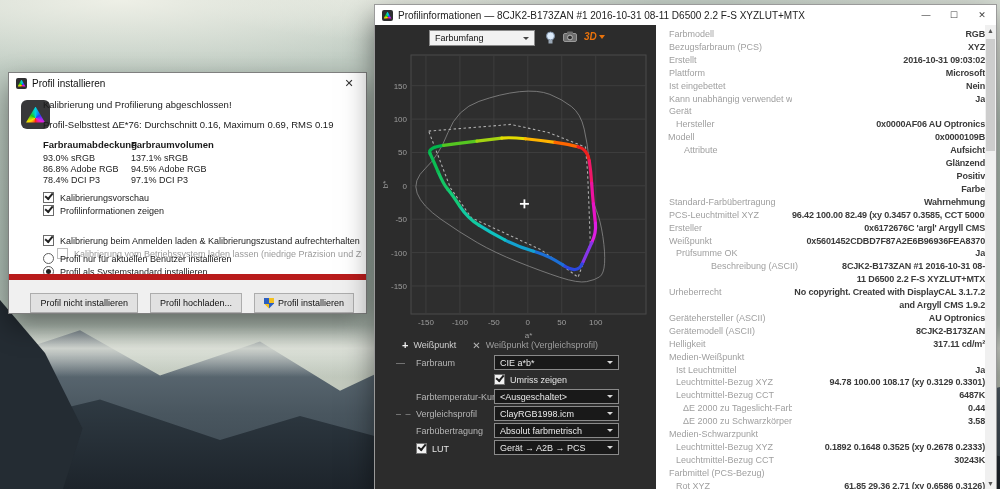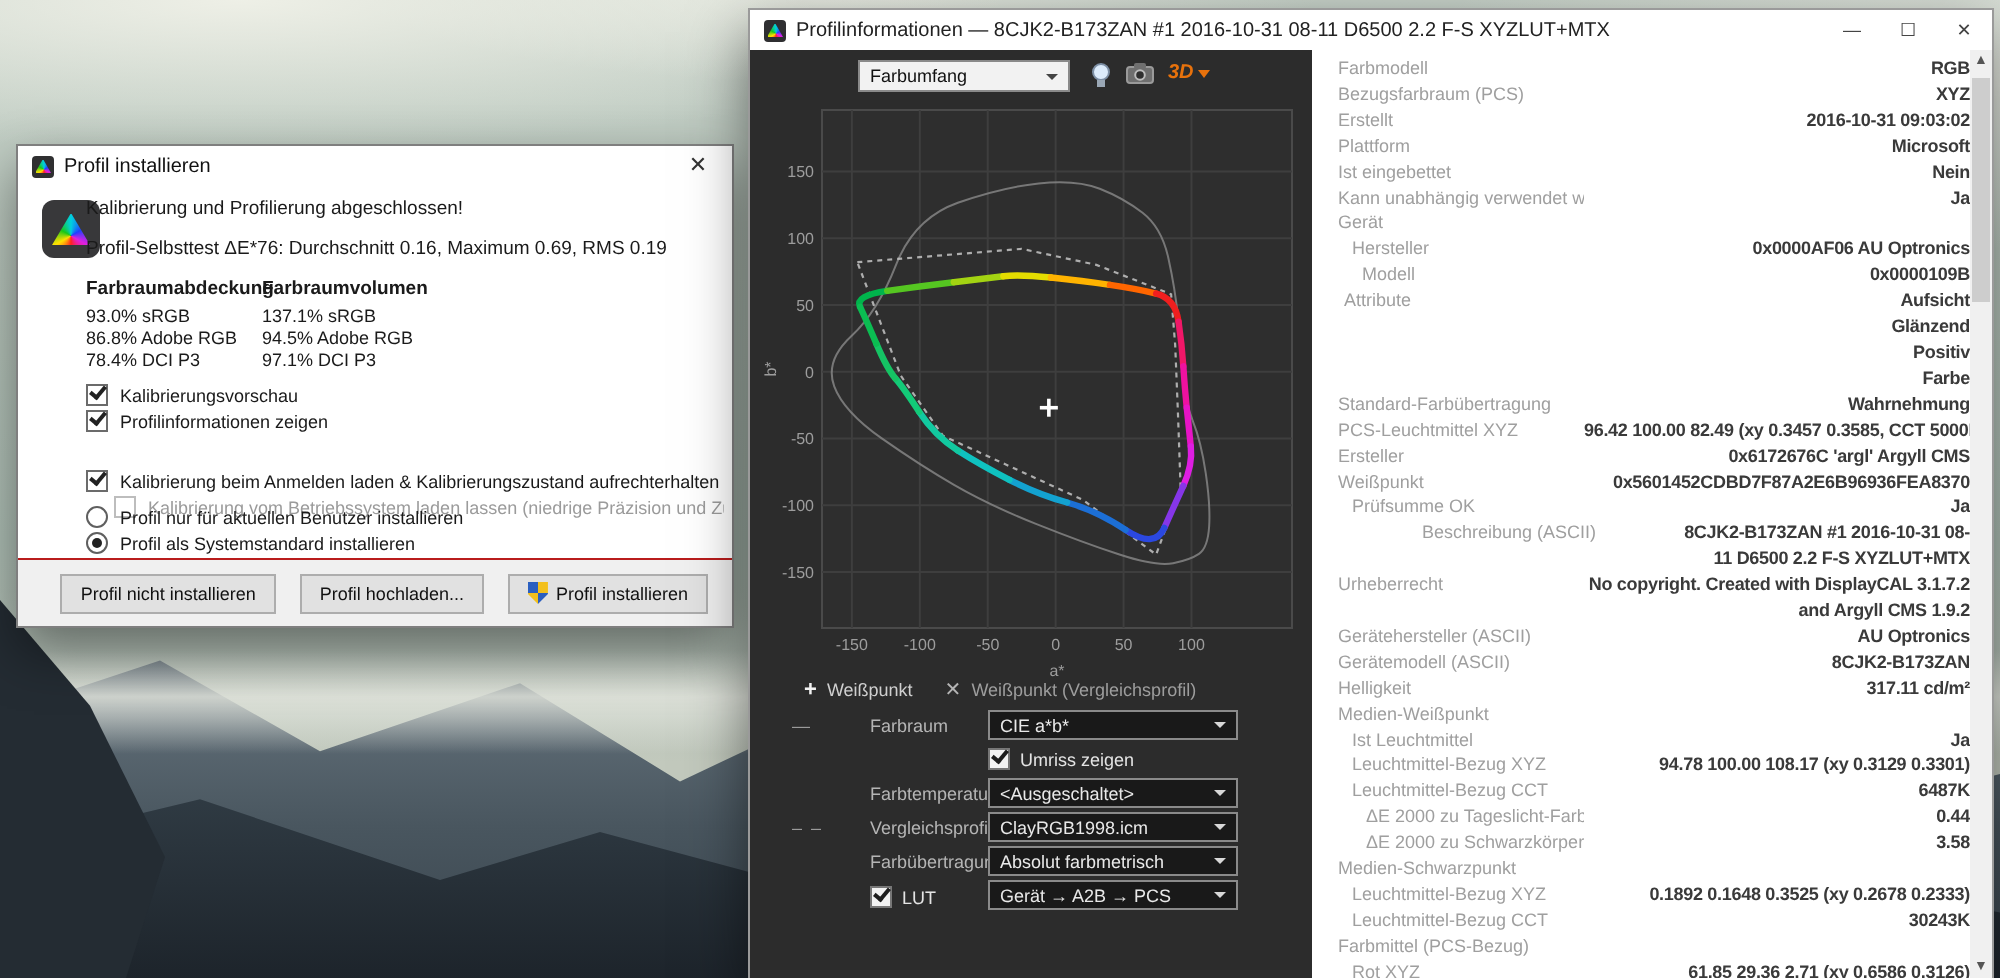--- a/index.html
+++ b/index.html
@@ -51,22 +51,22 @@
   .check-row.sub{margin-left:14px;}
   .check-row.disabled{color:#9b9b9b;}
   .cbox{width:9px;height:9px;border:1px solid #6b6b6b;background:#fff;margin-right:6px;position:relative;flex:none;}
   .check-row.disabled .cbox{border-color:#bdbdbd;}
   .cbox.checked::after{content:"";position:absolute;left:1px;top:0;width:6px;height:3px;
     border-left:2px solid #222;border-bottom:2px solid #222;transform:rotate(-50deg);}
   .dlg-radios{position:absolute;left:34px;top:179px;right:4px;}
   .radio-row{display:flex;align-items:center;height:13px;white-space:nowrap;}
   .rad{width:9px;height:9px;border:1px solid #5f5f5f;border-radius:50%;margin-right:6px;position:relative;flex:none;background:#fff;}
   .rad.sel::after{content:"";position:absolute;left:2px;top:2px;width:5px;height:5px;border-radius:50%;background:#222;}
-  .dlg-footer{position:absolute;left:0;right:0;bottom:0;height:33px;background:#f0f0f0;border-top:1px solid #b91c1c;
-    display:flex;align-items:center;justify-content:flex-end;gap:12px;padding-right:12px;}
+  .dlg-footer{position:absolute;left:0;right:0;bottom:0;height:33px;background:#f0f0f0;border-top:6px solid #b91c1c;
+    display:flex;align-items:flex-end;justify-content:flex-end;gap:12px;padding-right:12px;}
   .btn{height:20px;background:#e1e1e1;border:1px solid #adadad;font-size:9px;color:#111;
     display:flex;align-items:center;gap:4px;padding:0 9px;white-space:nowrap;}
 
   
   .window{position:absolute;left:374px;top:4px;width:621px;height:485px;background:#fdba74;
     border:1px solid #9a9a9a;border-bottom:none;box-shadow:0 12px 28px rgba(0,0,0,.5);}
   .win-titlebar{height:20px;display:flex;align-items:center;padding:0 0 0 7px;background:#fff;}
   .win-title{font-size:10px;color:#222;margin-left:5px;white-space:nowrap;overflow:hidden;flex:1;}
   .caption-btns{display:flex;flex:none;}
   .cap{width:28px;height:20px;display:flex;align-items:center;justify-content:center;color:#444;font-size:9px;}
@@ -88,21 +88,21 @@
     color:#e8720c;font-weight:bold;font-style:italic;font-size:10px;}
   .threed .caret{border-top:4px solid #e8720c;}
   svg.gamut{position:absolute;left:0;top:26px;}
   .gp-legend{position:absolute;left:27px;top:314px;height:12px;display:flex;align-items:center;font-size:9px;color:#9d9d9d;}
   .lg-plus{color:#f2f2f2;font-size:11px;font-weight:bold;margin-right:5px;}
   .lg-lbl1{color:#cfcfcf;margin-right:16px;}
   .lg-x{color:#b5b5b5;font-size:10px;margin-right:5px;}
   .gp-controls{position:absolute;left:0;top:330px;right:0;}
   .ctl-row{position:relative;height:16px;margin-bottom:1px;}
   .ctl-sw{position:absolute;left:21px;top:3px;width:16px;color:#9a9a9a;font-size:9px;letter-spacing:1px;}
-  .ctl-lbl{position:absolute;left:41px;top:3px;font-size:9px;color:#b5b5b5;white-space:nowrap;display:flex;align-items:center;gap:5px;margin-left:19px;}
+  .ctl-lbl{position:absolute;left:41px;top:3px;font-size:9px;color:#b5b5b5;white-space:nowrap;display:flex;align-items:center;gap:5px;}
   .ctl-field{position:absolute;left:119px;top:0;width:125px;height:15px;box-sizing:border-box;}
   .dsel{background:#191919;border:1px solid #8a8a8a;color:#e9e9e9;font-size:9px;height:100%;
     display:flex;align-items:center;padding:0 5px;box-sizing:border-box;white-space:nowrap;}
   .dsel .caret{margin-left:auto;border-top:3px solid #d8d8d8;}
   .dcb{width:9px;height:9px;background:#f2f2f2;border:1px solid #777;position:relative;flex:none;}
   .dcb.checked::after{content:"";position:absolute;left:1px;top:0;width:6px;height:3px;
     border-left:2px solid #1d1d1d;border-bottom:2px solid #1d1d1d;transform:rotate(-50deg);}
   .field-check{display:flex;align-items:center;gap:5px;height:100%;color:#e4e4e4;font-size:9px;}
   .gp-status{position:absolute;left:0;top:434px;right:0;text-align:center;font-size:9px;color:#8f8f8f;}
 
@@ -392,25 +392,25 @@
         </div>
         <div class="kv">
           <span class="k" style="padding-left: 13px;">Gerät</span>
           <span class="v"></span>
         </div>
         <div class="kv">
           <span class="k" style="padding-left: 20px;">Hersteller</span>
           <span class="v">0x0000AF06 AU Optronics</span>
         </div>
         <div class="kv">
-          <span class="k" style="padding-left: 25px;">Modell</span>
+          <span class="k" style="padding-left: 12px;">Modell</span>
           <span class="v">0x0000109B</span>
         </div>
         <div class="kv">
-          <span class="k" style="padding-left: 16px;">Attribute</span>
+          <span class="k" style="padding-left: 28px;">Attribute</span>
           <span class="v">Aufsicht</span>
         </div>
         <div class="kv">
           <span class="k" style="padding-left: 20px;"></span>
           <span class="v">Glänzend</span>
         </div>
         <div class="kv">
           <span class="k" style="padding-left: 20px;"></span>
           <span class="v">Positiv</span>
         </div>

